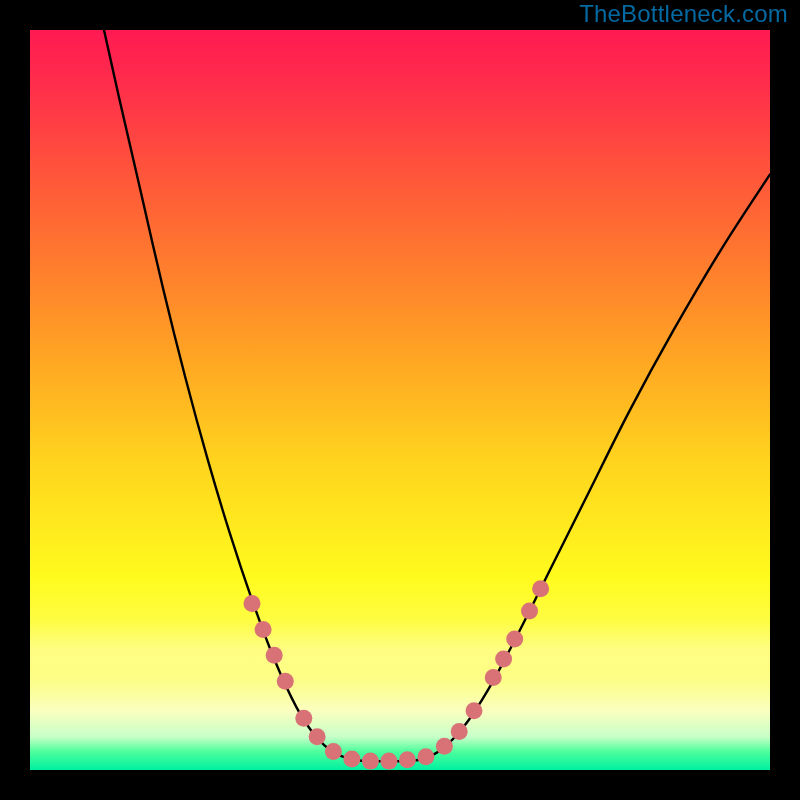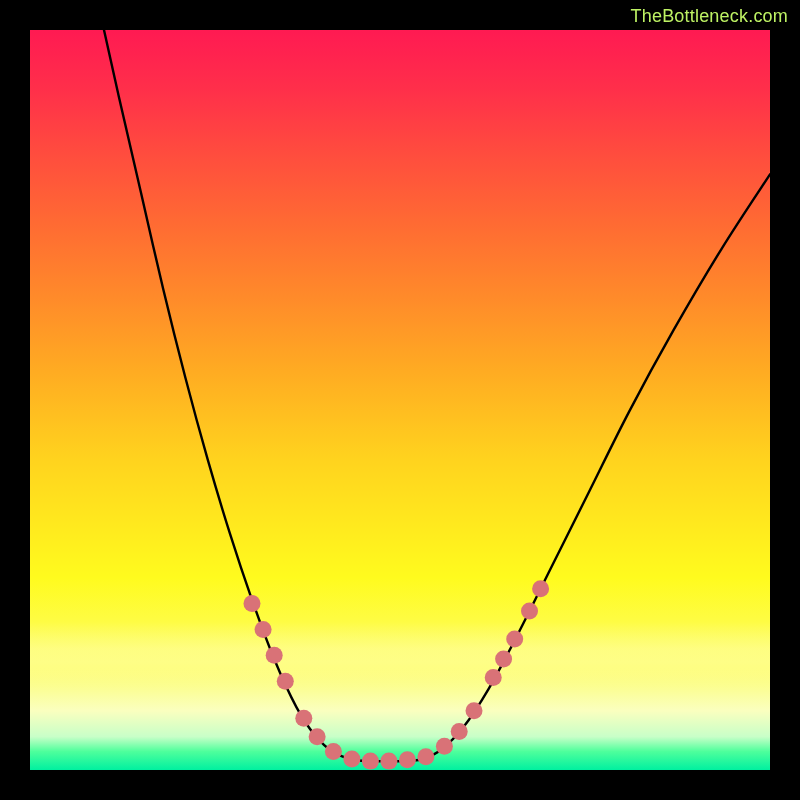--- a/index.html
+++ b/index.html
@@ -61,24 +61,24 @@
       rgba(255,255,255,0) 100%
     );
     pointer-events: none;
   }
   .curves {
     position: absolute;
     inset: 0;
   }
   .attribution {
     position: absolute;
-    top: 6px;
+    top: 0;
     right: 12px;
-    color: #bef264;
-    font-size: 18px;
+    color: #0369a1;
+    font-size: 24px;
     letter-spacing: 0.2px;
     font-weight: 400;
     user-select: none;
   }
 </style>
 </head>
 <body>
 
 <div class="frame">
   <div class="plot">

